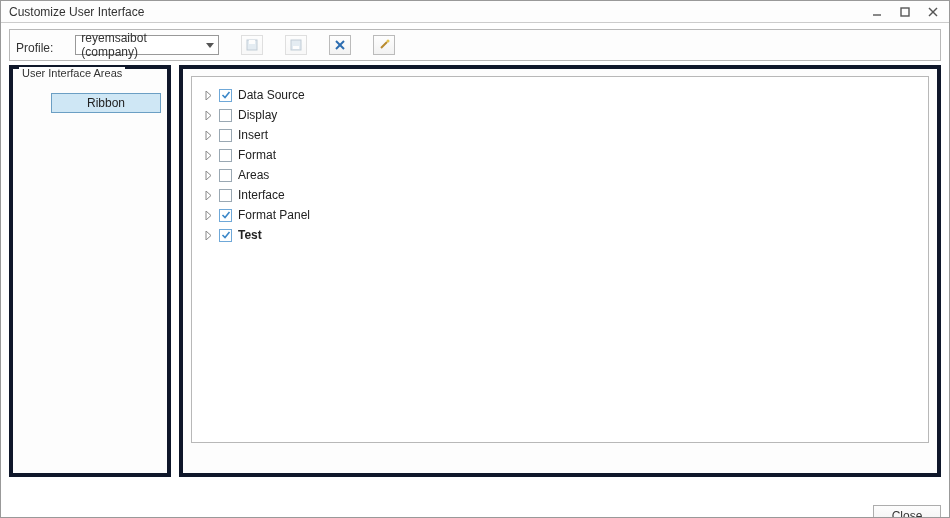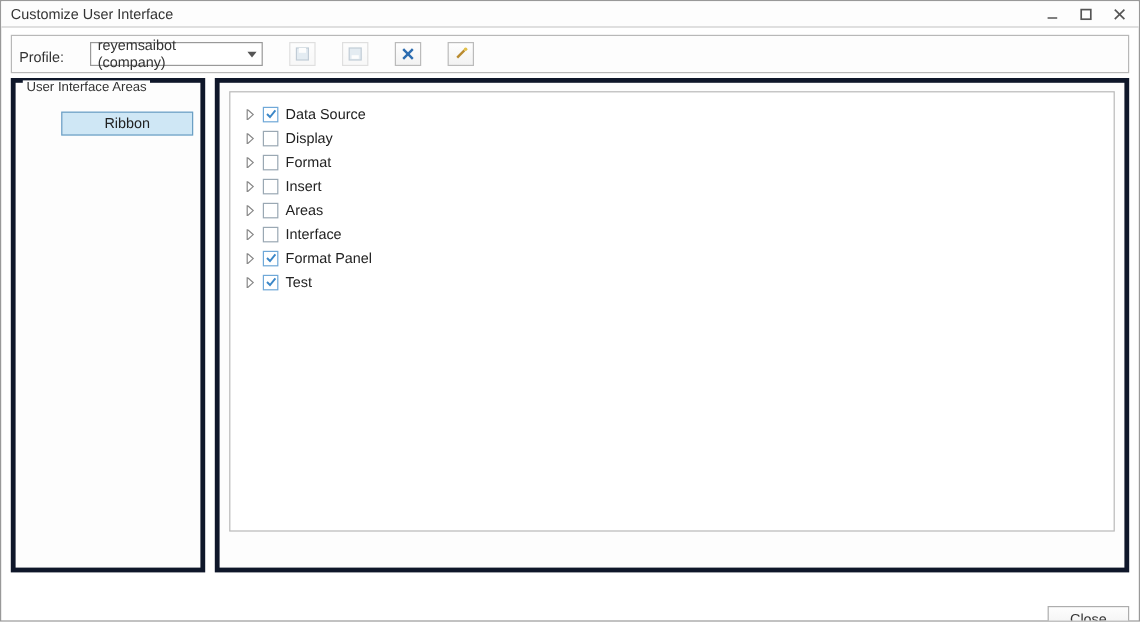--- a/index.html
+++ b/index.html
@@ -123,21 +123,21 @@
   }
   .expander svg { display:block; }
   .chk {
     width:13px;height:13px;border:1px solid #9aa8b3;background:#fff;
     display:flex;align-items:center;justify-content:center;
   }
   .chk.checked { border-color:#6fa8d8; }
   .chk.checked svg { display:block; }
   .chk svg { display:none; }
   .tree-label { font-size:12px; color:#222; }
-  .tree-label.bold { font-weight:400; }
+  .tree-label.bold { font-weight:700; }
   .footer {
     display:flex; justify-content:flex-end; align-items:flex-end;
     padding: 4px 8px 6px 8px;
     height: 52px;
     position: relative;
   }
   .close-btn {
     border: 1px solid #adadad;
     background: linear-gradient(#fdfdfd,#f0f0f0);
     width: 68px; height: 22px;
@@ -239,30 +239,30 @@
           <span class="chk"></span>
           <span class="tree-label">Display</span>
         </div>
         <div class="tree-row">
           <span class="expander">
             <svg width="7" height="9">
               <polygon points="1,0 6,4.5 1,9" fill="none" stroke="#888" stroke-width="1"></polygon>
             </svg>
           </span>
           <span class="chk"></span>
+          <span class="tree-label">Insert</span>
+        </div>
+        <div class="tree-row">
+          <span class="expander">
+            <svg width="7" height="9">
+              <polygon points="1,0 6,4.5 1,9" fill="none" stroke="#888" stroke-width="1"></polygon>
+            </svg>
+          </span>
+          <span class="chk"></span>
           <span class="tree-label">Format</span>
-        </div>
-        <div class="tree-row">
-          <span class="expander">
-            <svg width="7" height="9">
-              <polygon points="1,0 6,4.5 1,9" fill="none" stroke="#888" stroke-width="1"></polygon>
-            </svg>
-          </span>
-          <span class="chk"></span>
-          <span class="tree-label">Insert</span>
         </div>
         <div class="tree-row">
           <span class="expander">
             <svg width="7" height="9">
               <polygon points="1,0 6,4.5 1,9" fill="none" stroke="#888" stroke-width="1"></polygon>
             </svg>
           </span>
           <span class="chk"></span>
           <span class="tree-label">Areas</span>
         </div>

